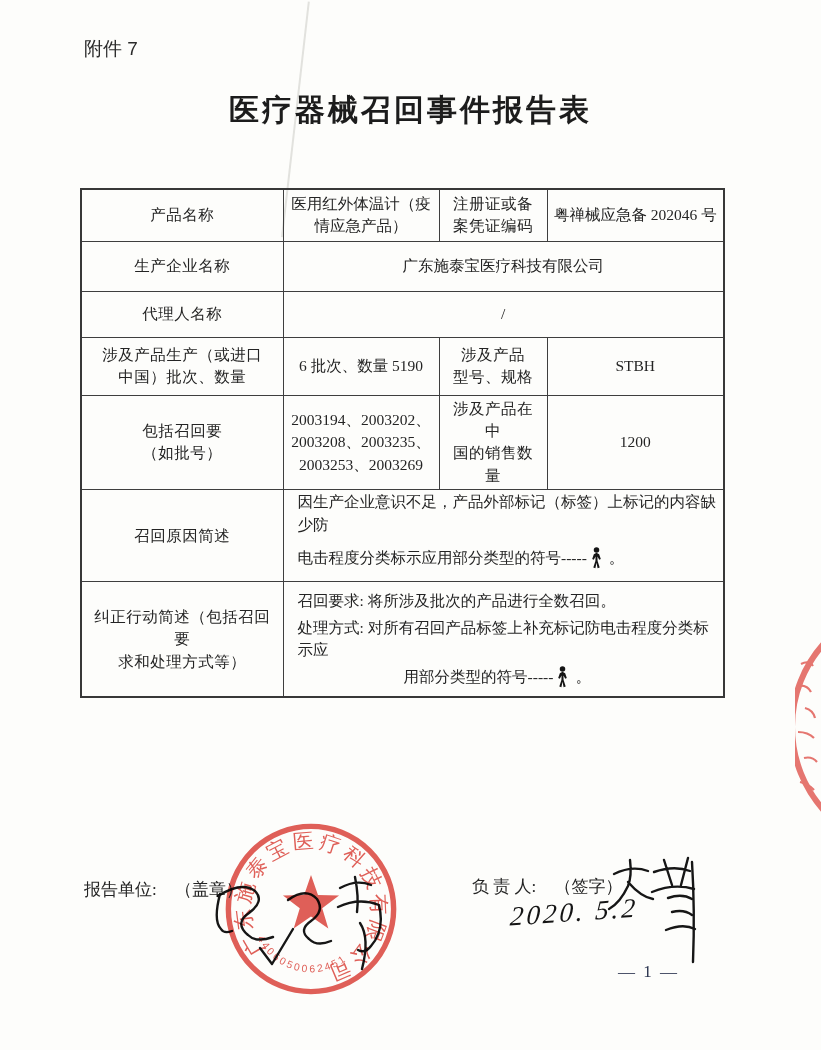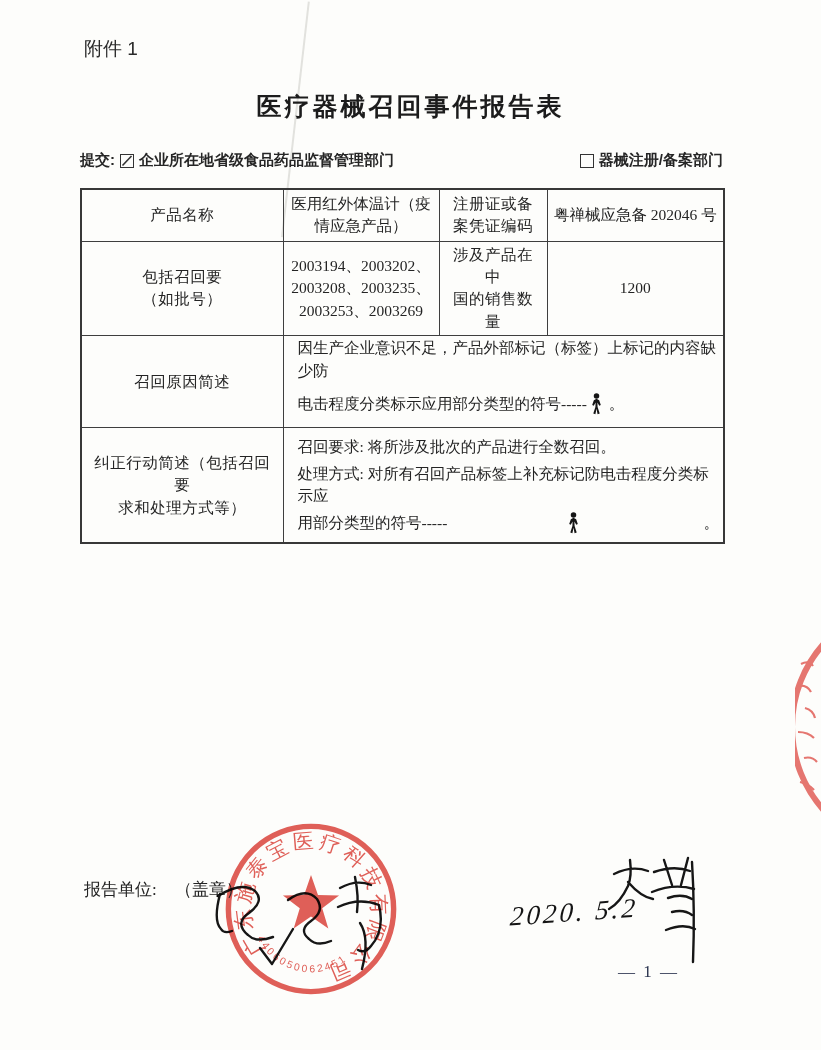--- a/index.html
+++ b/index.html
@@ -1,38 +1,38 @@
 <!DOCTYPE html>
 <html><head>
 <meta charset="utf-8">
 <style>
   html,body{margin:0;padding:0;}
   body{background:#e9e9e7;font-family:"Liberation Serif",serif;}
   .page{position:relative;width:821px;height:1050px;margin:0 auto;background:#fdfdfb;overflow:hidden;color:#222;}
   .artifact-line{position:absolute;left:281px;top:0;width:2px;height:237px;background:#e2e2de;transform:rotate(6.5deg);transform-origin:bottom left;}
   .attachment{position:absolute;left:84px;top:36px;font-family:"Liberation Sans",sans-serif;font-size:19px;color:#2a2a2a;}
-  .title{position:absolute;left:0;right:0;top:90px;margin:0;text-align:center;font-family:"Liberation Sans",sans-serif;font-size:25px;font-weight:700;letter-spacing:3px;color:#1c1c1c;}
+  .title{position:absolute;left:0;right:0;top:90px;margin:0;text-align:center;font-family:"Liberation Sans",sans-serif;font-size:30px;font-weight:700;letter-spacing:3px;color:#1c1c1c;}
   .submit-row{position:absolute;left:80px;top:151px;width:643px;display:flex;justify-content:space-between;font-family:"Liberation Sans",sans-serif;font-size:15px;font-weight:600;color:#262626;}
   .submit-left,.submit-right{display:flex;align-items:center;gap:2px;}
   .cbx{display:inline-block;width:12px;height:12px;border:1.6px solid #333;margin:0 3px;position:relative;background:#fdfdfb;}
   .cbx svg{position:absolute;left:-2px;top:-2px;}
   
   .report-table{position:absolute;left:80px;top:188px;width:643px;border-collapse:collapse;table-layout:fixed;font-size:15.5px;color:#242424;}
   .report-table td{border:1.5px solid #3e3e3e;text-align:center;vertical-align:middle;padding:2px 6px;line-height:1.45;}
   .report-table{border:2px solid #383838;}
   .lbl{letter-spacing:0.5px;}
   .cell-lines div{text-align:center;}
   .contacts-cell{padding:0 !important;}
   .contacts-cell .c1{height:34px;display:flex;align-items:flex-end;justify-content:center;}
   .contacts-cell .c2{height:33px;display:flex;align-items:center;justify-content:flex-start;padding-left:12px;}
   .reason-cell{padding:0 0 0 14px !important;text-align:left !important;}
   .reason-cell .rl{height:44px;display:flex;align-items:center;}
   .corr-cell{padding:0 0 0 14px !important;text-align:left !important;}
   .corr-cell .cl{height:38px;display:flex;align-items:center;}
-  .corr-cell .cl.center{justify-content:space-between;padding-right:4px;}
+  .corr-cell .cl.center{justify-content:center;padding-right:26px;}
   .person-icon{margin:0 5px 0 2px;}
   
   .footer-left{position:absolute;left:84px;top:876px;font-size:17px;line-height:27px;color:#242424;}
   .footer-right{position:absolute;left:472px;top:873px;font-size:17px;line-height:27px;color:#242424;}
   .footer-left .gap,.footer-right .gap{display:inline-block;width:14px;}
   .date-hand{position:absolute;left:510px;top:897px;font-size:27px;font-style:italic;color:#141414;transform:rotate(-4deg) skewX(-8deg);letter-spacing:3px;font-family:"Liberation Serif",serif;}
   .page-number{position:absolute;left:618px;top:962px;font-size:17px;letter-spacing:2px;color:#2c3550;}
   
   .seal{position:absolute;left:220px;top:818px;width:182px;height:182px;mix-blend-mode:multiply;}
   .sig{position:absolute;mix-blend-mode:multiply;}
@@ -41,53 +41,58 @@
   .sig-responsible{left:602px;top:850px;}
   .right-seal{position:absolute;right:0;top:612px;width:26px;height:232px;overflow:hidden;}
 </style>
 </head>
 <body>
 
 <div class="page">
 
   <div class="artifact-line"></div>
 
-  <div class="attachment">附件 1</div>
+  <div class="attachment">附件 7</div>
 
   <h1 class="title">医疗器械召回事件报告表</h1>
 
-  <div class="submit-row">
-    <div class="submit-left">
-      <span>提交:</span>
-      <span class="cbx">
-          <svg width="16" height="16" viewBox="0 0 16 16">
-            <path d="M3.5 12.5 L12.5 3" stroke="#333" stroke-width="1.6" fill="none"></path>
-          </svg>
-        </span>
-      <span>企业所在地省级食品药品监督管理部门</span>
-    </div>
-    <div class="submit-right">
-      <span class="cbx"></span>
-      <span>器械注册/备案部门</span>
-    </div>
-  </div>
 
   <table class="report-table">
     <colgroup>
         <col style="width:202px">
         <col style="width:156px">
         <col style="width:108px">
         <col style="width:177px">
       </colgroup>
     <tbody>
         <tr style="height:52px">
       <td class="lbl">产品名称</td>
       <td>医用红外体温计（疫情应急产品）</td>
       <td class="lbl">注册证或备案凭证编码</td>
       <td>粤禅械应急备 202046 号</td>
+    </tr>
+    <tr style="height:50px">
+      <td class="lbl">生产企业名称</td>
+      <td colspan="3">广东施泰宝医疗科技有限公司</td>
+    </tr>
+    <tr style="height:46px">
+      <td class="lbl">代理人名称</td>
+      <td colspan="3">/</td>
+    </tr>
+    <tr style="height:58px">
+      <td class="lbl cell-lines">
+        <div>涉及产品生产（或进口</div>
+        <div>中国）批次、数量</div>
+      </td>
+      <td>6 批次、数量 5190</td>
+      <td class="lbl cell-lines">
+        <div>涉及产品</div>
+        <div>型号、规格</div>
+      </td>
+      <td>STBH</td>
     </tr>
     <tr style="height:71px">
       <td class="lbl cell-lines">
         <div>包括召回要</div>
         <div>（如批号）</div>
       </td>
       <td class="cell-lines">
         <div>2003194、2003202、</div>
         <div>2003208、2003235、</div>
         <div>2003253、2003269</div>
@@ -160,20 +165,24 @@
   </div>
 
   <div class="footer-left">
     <div>
       <span>报告单位:</span><span class="gap"></span>
       <span>（盖章）</span>
     </div>
   </div>
 
   <div class="footer-right">
+    <div>
+      <span>负 责 人:</span><span class="gap"></span>
+      <span>（签字）</span>
+    </div>
   </div>
 
   <div class="date-hand">2020. 5.2</div>
 
   <svg class="sig sig-reporter" width="200" height="122" viewBox="0 0 200 122" title="区耀南">
     <path d="M12 28 q-7 27 1 35 q3 5 11 2"></path>
     <path d="M10 30 q24 -15 37 -5 q10 10 -6 22 q-15 10 -1 22 q8 8 25 2"></path>
     <path d="M80 34 q18 -13 29 -1 q8 12 -6 22 q-13 9 -2 18 q8 8 22 2"></path>
     <path d="M132 22 q16 -9 31 -3 M147 11 q4 20 2 35"></path>
     <path d="M130 41 q21 -10 41 -2 q6 25 -8 41 q-6 8 -13 4"></path>

